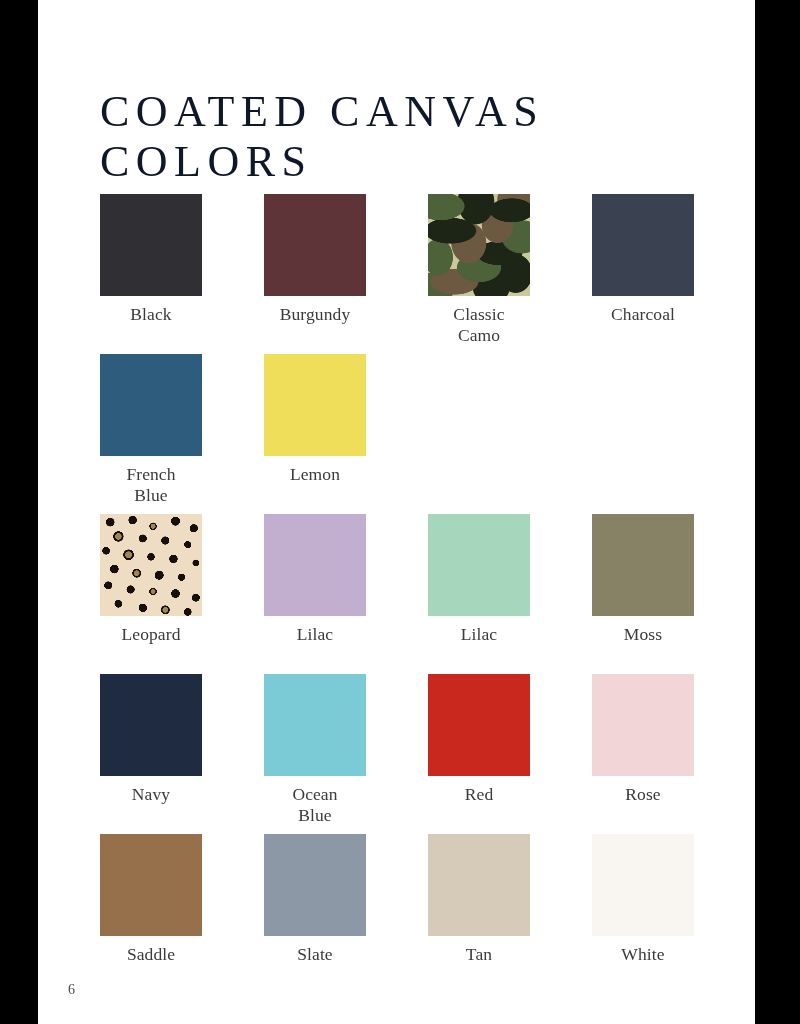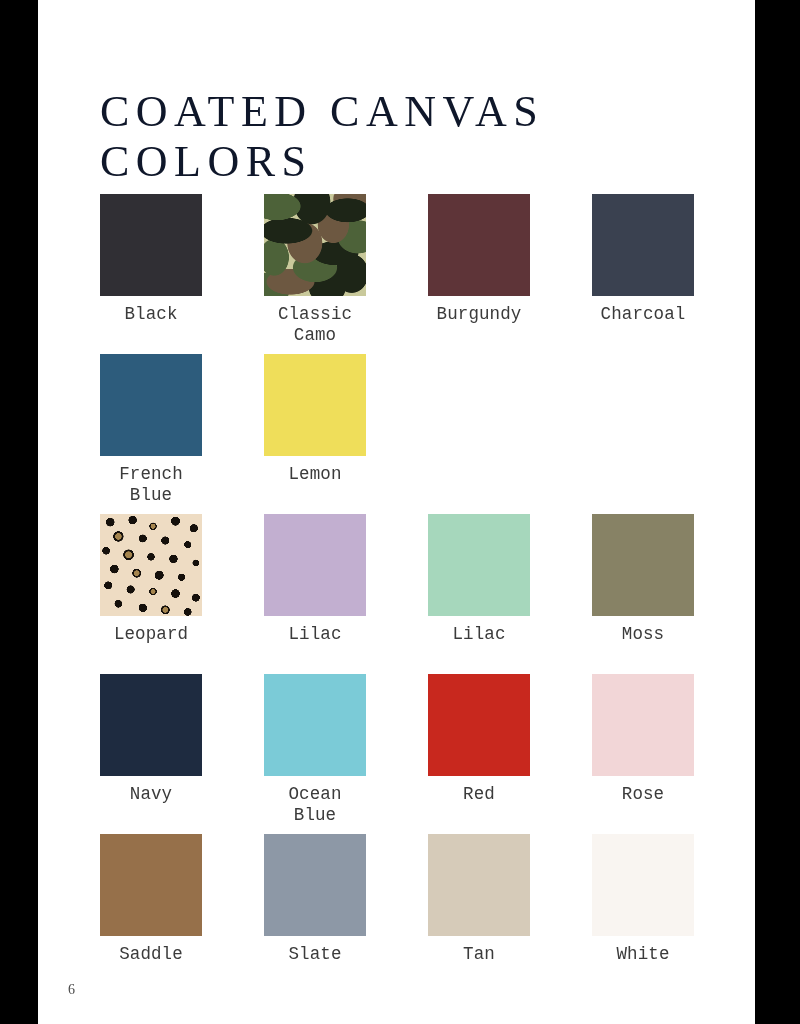--- a/index.html
+++ b/index.html
@@ -73,21 +73,21 @@
     height: 102px;
     box-sizing: border-box;
     position: relative;
     overflow: hidden;
   }
 
   .swatch-label {
     margin-top: 8px;
     width: 130px;
     text-align: center;
-    font-family: Liberation Mono, monospace;
+    font-family: Liberation Serif, serif;
     font-size: 17.5px;
     line-height: 21px;
     color: #3b3b3b;
     white-space: pre-line;
     letter-spacing: 0.1px;
   }
 
   
   .pattern-camo {
     background-color: #c9c99b;
@@ -161,29 +161,29 @@
     <h1 class="page-title">COATED CANVAS
 COLORS</h1>
 
     <div class="swatch-grid">
         <div class="swatch-row">
           <div class="swatch-cell">
             <div class="swatch-chip" style="background-color: rgb(48, 47, 52);"></div>
             <div class="swatch-label">Black</div>
           </div>
           <div class="swatch-cell">
+            <div class="swatch-chip" style="background-color: rgb(94, 52, 56);"></div>
+            <div class="swatch-label">Burgundy</div>
+          </div>
+          <div class="swatch-cell">
             <div class="swatch-chip pattern-camo"></div>
             <div class="swatch-label">Classic
 Camo</div>
           </div>
           <div class="swatch-cell">
-            <div class="swatch-chip" style="background-color: rgb(94, 52, 56);"></div>
-            <div class="swatch-label">Burgundy</div>
-          </div>
-          <div class="swatch-cell">
             <div class="swatch-chip" style="background-color: rgb(58, 65, 80);"></div>
             <div class="swatch-label">Charcoal</div>
           </div>
         </div>
         <div class="swatch-row">
           <div class="swatch-cell">
             <div class="swatch-chip" style="background-color: rgb(45, 92, 124);"></div>
             <div class="swatch-label">French
 Blue</div>
           </div>

